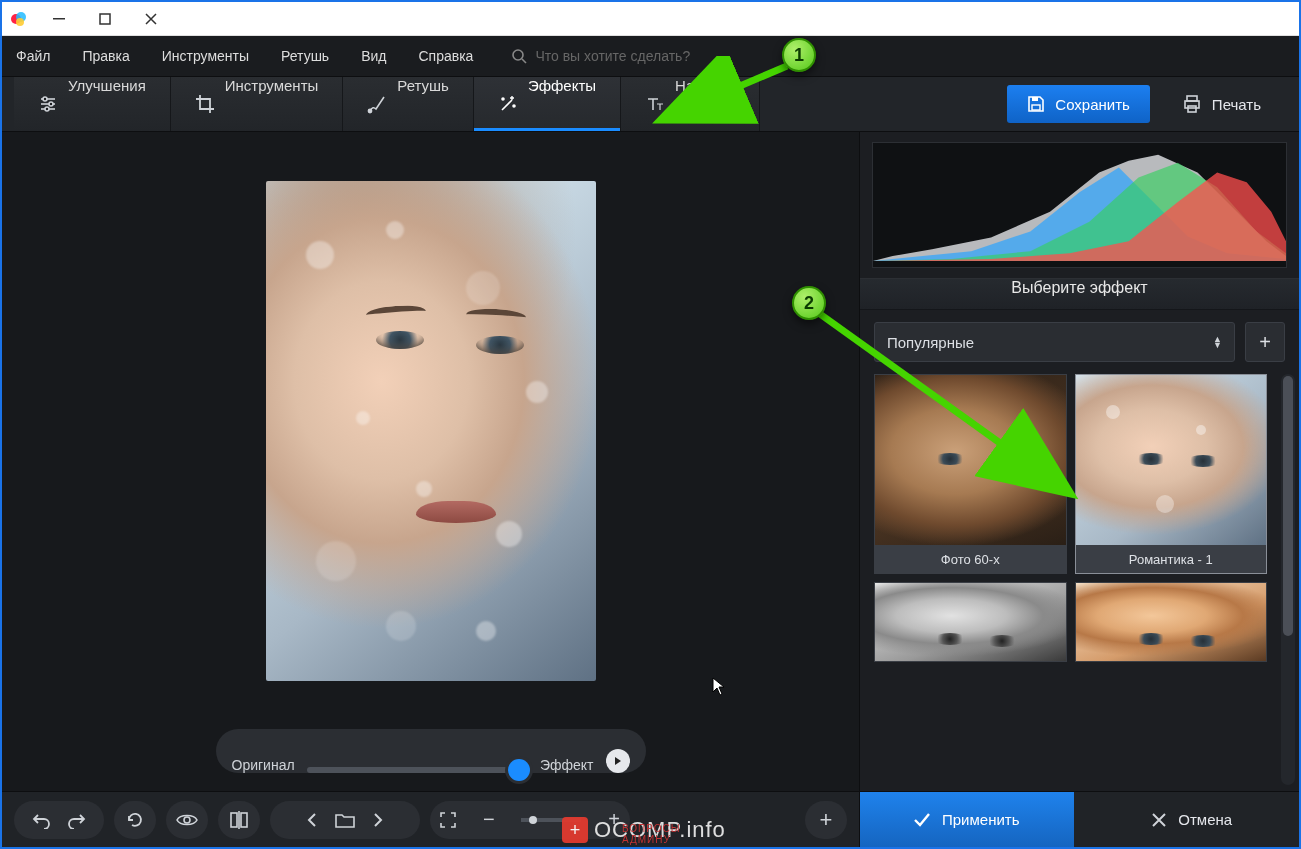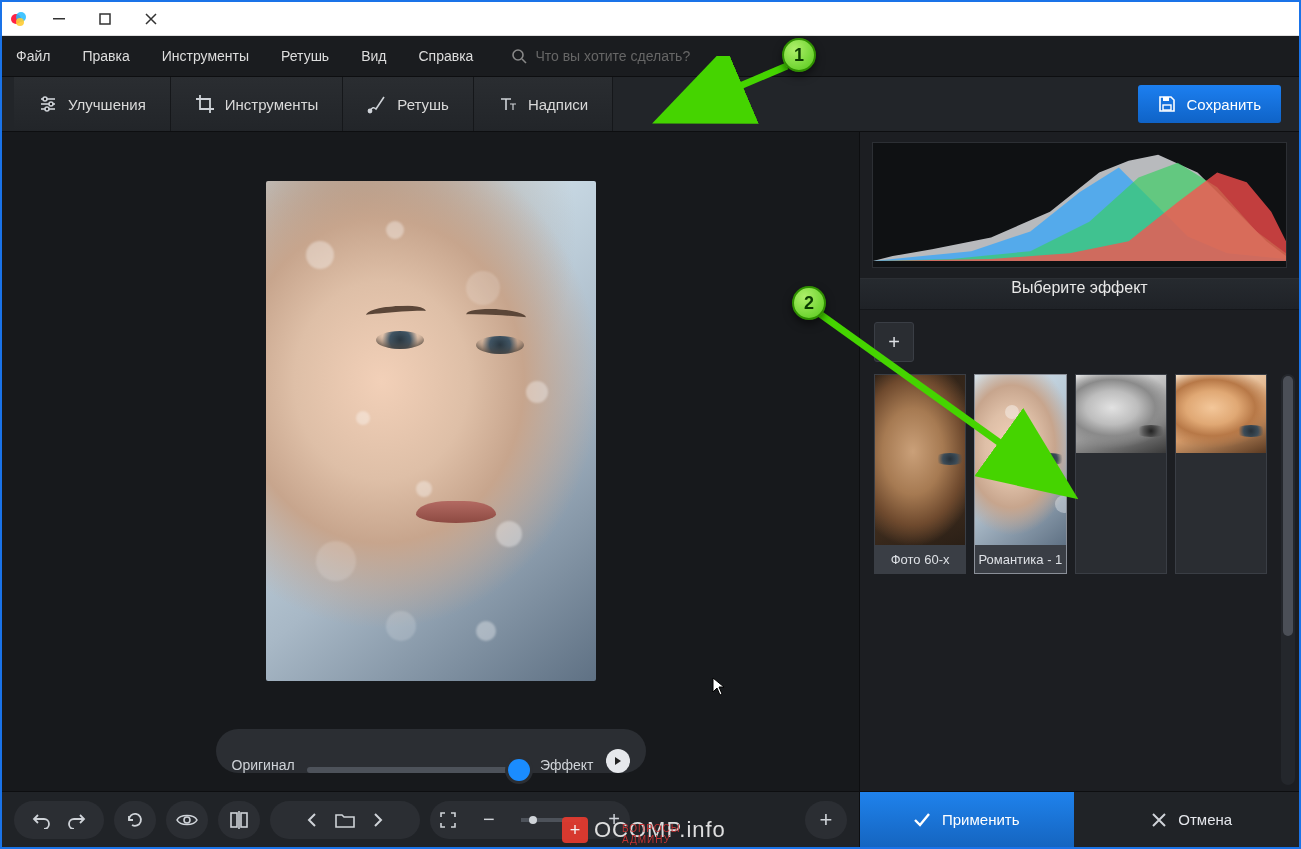--- a/index.html
+++ b/index.html
@@ -12,21 +12,21 @@
   .win-btn { width:46px; height:32px; display:flex; align-items:center; justify-content:center; color:#555; font-size:14px; }
   
   .app { background:#1a1c1f; height:calc(849px - 34px - 4px); display:flex; flex-direction:column; }
   .menubar { height:40px; display:flex; align-items:center; padding:0 14px; gap:32px; color:#ddd; font-size:14px; background:#1a1c1f;}
   .menubar .menu-item { cursor:default; }
   .search-wrap { display:flex; align-items:center; gap:8px; color:#777; margin-left:6px;}
   .search-input { background:transparent; border:none; color:#bbb; font-size:14px; width:200px; outline:none;}
   .search-input::placeholder{color:#666;}
   
   .toolbar { height:56px; display:flex; align-items:stretch; padding:0 12px; background:#222529; border-top:1px solid #0d0e10; border-bottom:1px solid #0d0e10;}
-  .tab { display:flex; align-items:center; gap:10px; padding:0 24px; color:#d9d9d9; font-size:15px; position:relative; background:linear-gradient(#2a2d31,#222529); border-right:1px solid #15171a;}
+  .tab { display:flex; gap:10px; padding:0 24px; color:#d9d9d9; font-size:15px; position:relative; background:linear-gradient(#2a2d31,#222529); border-right:1px solid #15171a;}
   .tab .icon { color:#cfd3d8; }
   .tab.active { background:linear-gradient(#2e3136,#26292d); color:#fff; }
   .tab.active::after { content:""; position:absolute; left:0; right:0; bottom:0; height:3px; background:#1a8cff; }
   .toolbar-spacer { flex:1; }
   .action-btn { display:flex; align-items:center; gap:10px; padding:0 20px; color:#e4e6eb; font-size:15px; margin:8px 6px; border-radius:3px; }
   .action-btn.primary { background:linear-gradient(#1c7ff0,#0f63c7); color:#fff; }
   .action-btn.primary svg{color:#fff;}
   
   .main { flex:1; display:flex; min-height:0; }
   .canvas-area { flex:1; display:flex; flex-direction:column; background:#17191c; position:relative; }
@@ -63,21 +63,21 @@
   .bottombar .spacer{flex:1;}
   
   .side { width:440px; background:#1c1e22; border-left:1px solid #0d0e10; display:flex; flex-direction:column; }
   .histogram { height:126px; margin:10px 12px 0; background:#0f1113; border:1px solid #2c2f34; position:relative; overflow:hidden;}
   .hist-svg{position:absolute;inset:0;}
   .panel-title { text-align:center; color:#e8e8e8; font-size:16px; padding:0 0 12px; background:linear-gradient(#262a2f,#1f2227); border-top:1px solid #2c2f34; border-bottom:1px solid #14161a; margin-top:10px;}
   .effects-head { display:flex; align-items:center; gap:10px; padding:12px 14px; }
   .category-dd { flex:1; height:40px; background:#2a2d32; border:1px solid #3a3e45; border-radius:3px; display:flex; align-items:center; padding:0 12px; color:#dcdfe4; font-size:15px; position:relative;}
   .dd-arrows{ margin-left:auto; display:flex; flex-direction:column; line-height:6px; font-size:9px; color:#cfd3d8;}
   .sq-btn { width:40px; height:40px; background:#2a2d32; border:1px solid #3a3e45; border-radius:3px; display:flex; align-items:center; justify-content:center; color:#dcdfe4; font-size:20px;}
-  .effects-grid { display:grid; grid-template-columns:1fr 1fr 1fr 1fr; gap:8px; padding:0 14px; }
+  .effects-grid { display:grid; grid-template-columns:1fr 1fr; gap:8px; padding:0 14px; }
   .thumb { background:#2a2d32; border:1px solid #3a3e45; display:flex; flex-direction:column; }
   .thumb.selected{ border-color:#8a8f98; box-shadow:0 0 0 1px #8a8f98 inset;}
   .thumb .img { height:170px; position:relative; overflow:hidden;}
   .thumb .img.cut { height:78px; }
   .thumb .lbl { height:28px; background:#3a3e45; color:#dde0e5; font-size:13px; display:flex; align-items:center; justify-content:center;}
   .thumb .face{position:absolute;inset:0;}
   .face.v60{ background:
       radial-gradient(120% 90% at 42% 45%, #caa079 0%, #a67a52 28%, #6f4a2e 48%, rgba(111,74,46,0) 62%),
       linear-gradient(160deg,#2a1f16 0%, #4a3422 60%, #2a1f16 100%);
   }
@@ -186,39 +186,60 @@
     </div>
     <div class="tab">
       <span class="icon icon-slot">
         <svg width="20" height="20" viewBox="0 0 20 20" stroke="#cfd3d8" stroke-width="1.6" fill="none">
             <path d="M3 17 C5 13 7 13 9 15 L17 3"></path>
             <circle cx="3" cy="17" r="1.6" fill="#cfd3d8"></circle>
           </svg>
       </span>
       <span>Ретушь</span>
     </div>
+    <div class="tab active">
+      <span class="icon icon-slot">
+        <svg width="20" height="20" viewBox="0 0 20 20" stroke="#fff" stroke-width="1.6" fill="none">
+            <path d="M4 16 L14 6"></path>
+            <path d="M14 2 L14 6 M12 4 L16 4" stroke-width="1.4"></path>
+            <circle cx="5" cy="5" r="1" fill="#fff"></circle>
+            <circle cx="16" cy="12" r="1" fill="#fff"></circle>
+          </svg>
+      </span>
+      <span>Эффекты</span>
+    </div>
     <div class="tab">
       <span class="icon icon-slot">
         <svg width="20" height="20" viewBox="0 0 20 20" stroke="#cfd3d8" stroke-width="1.6" fill="none">
             <path d="M3 5 H13 M8 5 V16"></path>
             <path d="M12 10 H18 M15 10 V16" stroke-width="1.2"></path>
           </svg>
       </span>
       <span>Надписи</span>
     </div>
     <div class="toolbar-spacer"></div>
     <div class="action-btn primary">
       <span class="icon-slot">
         <svg width="18" height="18" viewBox="0 0 18 18" fill="#fff">
             <path d="M2 2 H13 L16 5 V16 H2 Z" fill="none" stroke="#fff" stroke-width="1.6"></path>
             <rect x="5" y="2" width="6" height="4" fill="#fff"></rect>
             <rect x="5" y="10" width="8" height="5" fill="none" stroke="#fff" stroke-width="1.4"></rect>
           </svg>
       </span>
       <span>Сохранить</span>
+    </div>
+    <div class="action-btn">
+      <span class="icon-slot">
+        <svg width="20" height="20" viewBox="0 0 20 20" fill="none" stroke="#cfd3d8" stroke-width="1.6">
+            <rect x="5" y="2" width="10" height="5"></rect>
+            <rect x="3" y="7" width="14" height="7"></rect>
+            <rect x="6" y="12" width="8" height="6"></rect>
+          </svg>
+      </span>
+      <span>Печать</span>
     </div>
   </div>
 
   <div class="main">
 
     <div class="canvas-area">
       <div class="canvas-viewport">
         <div class="photo">
           <div class="brow l"></div>
             <div class="brow r"></div>
@@ -338,20 +359,24 @@
       <div class="histogram">
         <svg class="hist-svg" viewBox="0 0 420 120" preserveAspectRatio="none">
           <path d="M0 120 L20 115 L60 108 L120 96 L180 70 L230 30 L260 18 L290 12 L330 30 L370 70 L400 100 L420 115 L420 120 Z" fill="#d6d8dc" opacity="0.85"></path>
           <path d="M0 120 L40 116 L100 110 L160 90 L210 50 L250 25 L280 55 L320 95 L360 112 L420 118 L420 120 Z" fill="#2aa4ff" opacity="0.7"></path>
           <path d="M0 120 L80 118 L160 110 L220 80 L270 35 L310 20 L350 45 L390 90 L420 112 L420 120 Z" fill="#35d060" opacity="0.65"></path>
           <path d="M0 120 L120 118 L200 112 L260 100 L310 60 L350 30 L380 40 L405 70 L420 100 L420 120 Z" fill="#ff4d4d" opacity="0.75"></path>
         </svg>
       </div>
       <div class="panel-title">Выберите эффект</div>
       <div class="effects-head">
+        <div class="category-dd">
+          <span>Популярные</span>
+          <span class="dd-arrows">▲<br>▼</span>
+        </div>
         <div class="sq-btn">+</div>
       </div>
       <div class="effects-wrap">
         <div class="effects-col">
           <div class="effects-grid">
             <div class="thumb">
               <div class="img">
                   <div class="face v60"></div>
                 <div class="eye" style="left:58px;top:78px;"></div>
                   <div class="eye" style="left:110px;top:80px;"></div>

